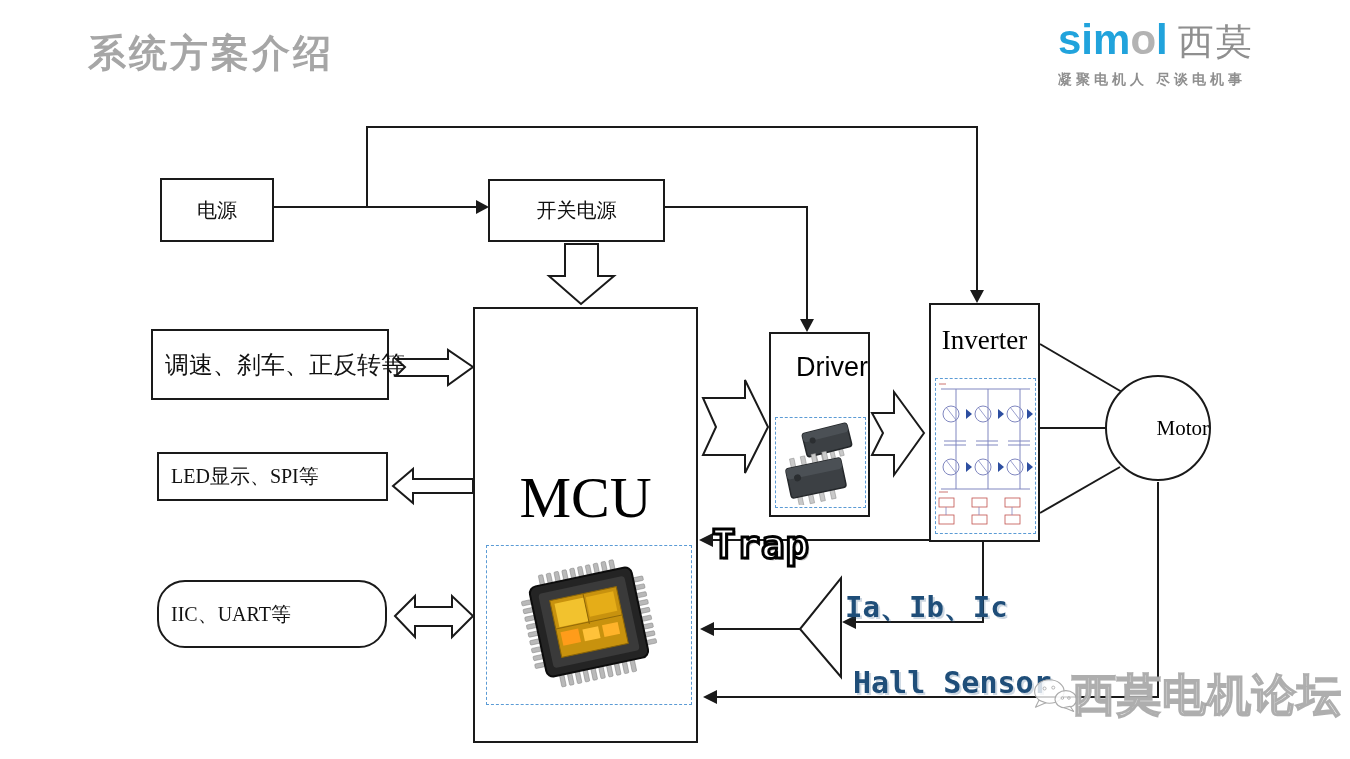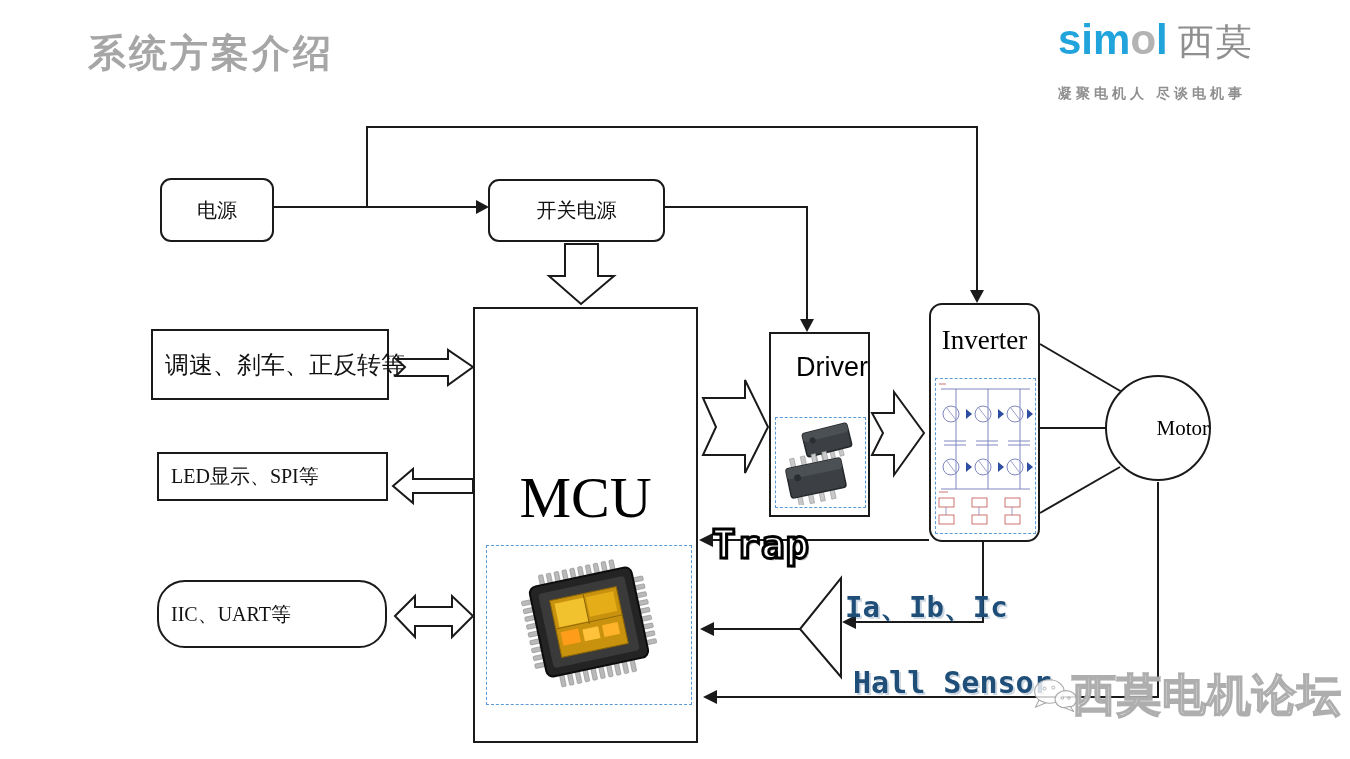--- a/index.html
+++ b/index.html
@@ -8,47 +8,47 @@
 
   
   .page-title{position:absolute;left:88px;top:28px;font-size:38px;font-weight:700;
               color:#a6a6a6;letter-spacing:3px;}
   .logo{position:absolute;right:32px;top:18px;width:260px;text-align:left;}
   .logo-row{display:flex;align-items:baseline;gap:10px;}
   .logo-en{font-size:42px;font-weight:700;letter-spacing:0px;line-height:44px;}
   .logo-en .b{color:#21a3dc;}
   .logo-en .g{color:#b3b3b3;}
   .logo-cn{font-size:36px;font-weight:400;color:#8f8f8f;letter-spacing:2px;}
-  .logo-tagline{margin-top:18px;font-size:14px;font-weight:600;color:#8f8f8f;letter-spacing:4px;}
+  .logo-tagline{margin-top:4px;font-size:14px;font-weight:600;color:#8f8f8f;letter-spacing:4px;}
 
   
   .dbox{position:absolute;border:2px solid #1a1a1a;background:#ffffff;box-sizing:border-box;
         display:flex;align-items:center;font-family:"Liberation Serif",serif;color:#111;
         white-space:nowrap;}
-  .center{justify-content:center;border-radius:11px;}
+  .center{justify-content:center;}
   .padleft{padding-left:12px;}
 
   .box-power{left:160px;top:178px;width:114px;height:64px;font-size:20px;}
   .box-switch{left:488px;top:179px;width:177px;height:63px;font-size:20px;}
   .box-inputs{left:151px;top:329px;width:238px;height:71px;font-size:24px;}
   .box-display{left:157px;top:452px;width:231px;height:49px;font-size:20px;}
   .box-comm{left:157px;top:580px;width:230px;height:68px;font-size:20px;border-radius:28px;}
 
   .box-mcu{left:473px;top:307px;width:225px;height:436px;}
   .mcu-label{position:absolute;left:0;right:0;top:155px;text-align:center;
              font-family:Liberation Serif, serif;font-size:58px;color:#000;}
   .dashed{position:absolute;border:1px dashed #5b9bd5;background:#fff;box-sizing:border-box;}
   .mcu-chipbox{left:11px;top:236px;width:206px;height:160px;display:flex;align-items:center;justify-content:center;}
 
   .box-driver{left:769px;top:332px;width:101px;height:185px;}
   .driver-label{position:absolute;left:0;right:0;top:18px;text-align:right;
                 font-family:Liberation Sans, sans-serif;font-size:27px;color:#000;}
   .driver-chipbox{left:4px;top:83px;width:91px;height:91px;display:flex;align-items:center;justify-content:center;}
 
-  .box-inverter{left:929px;top:303px;width:111px;height:239px;border-radius:13px;}
+  .box-inverter{left:929px;top:303px;width:111px;height:239px;}
   .inverter-label{position:absolute;left:0;right:0;top:20px;text-align:center;
                   font-family:"Liberation Serif",serif;font-size:27px;color:#000;}
   .inverter-schbox{left:4px;top:73px;width:101px;height:156px;}
 
   .motor{position:absolute;left:1105px;top:375px;width:106px;height:106px;border:2px solid #1a1a1a;
          border-radius:50%;background:#fff;box-sizing:border-box;display:flex;align-items:center;
          justify-content:flex-end;font-family:"Liberation Serif",serif;font-size:21px;color:#000;}
 
   
   .sig{position:absolute;font-family:"DejaVu Sans Mono","Liberation Mono",monospace;font-weight:700;}

